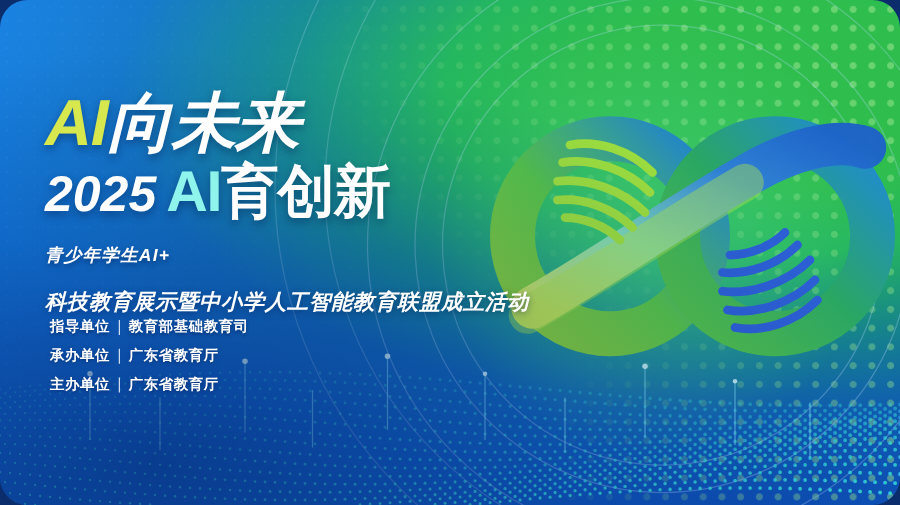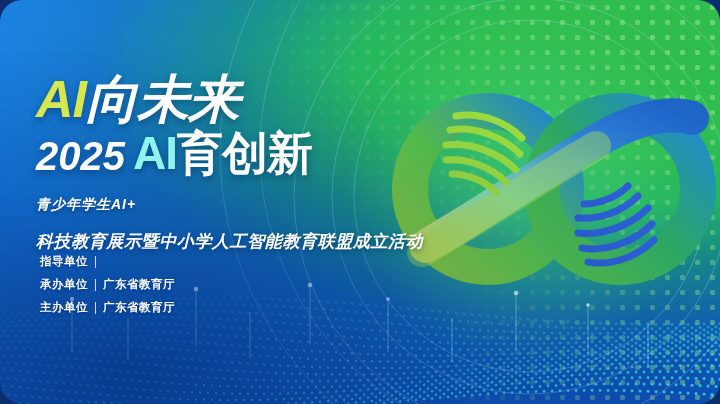--- a/index.html
+++ b/index.html
@@ -1674,20 +1674,21 @@
 
     <div class="sub1">青少年学生AI+</div>
     <div class="sub2">科技教育展示暨中小学人工智能教育联盟成立活动</div>
   </div>
 
   <div class="credits">
 
     <div class="credit-row">
       <span class="credit-label">指导单位</span>
       <span class="credit-bar"></span>
+      <span class="credit-value">教育部基础教育司</span>
     </div>
 
     <div class="credit-row">
       <span class="credit-label">承办单位</span>
       <span class="credit-bar"></span>
       <span class="credit-value">广东省教育厅</span>
     </div>
 
     <div class="credit-row">
       <span class="credit-label">主办单位</span>

